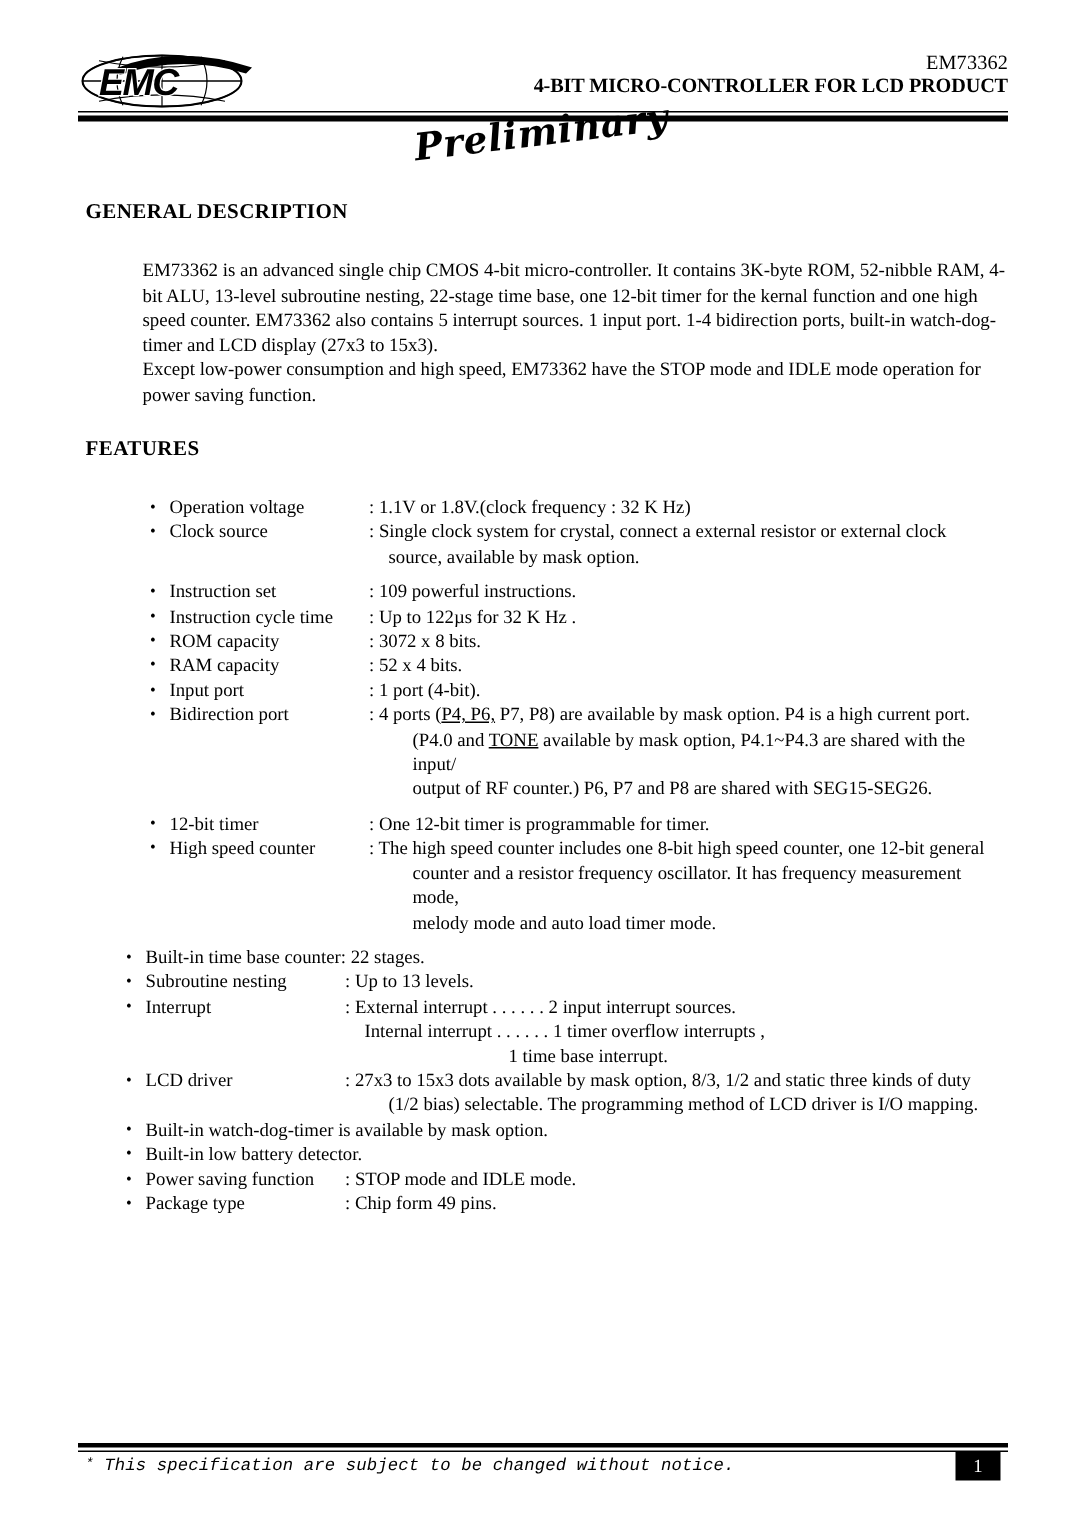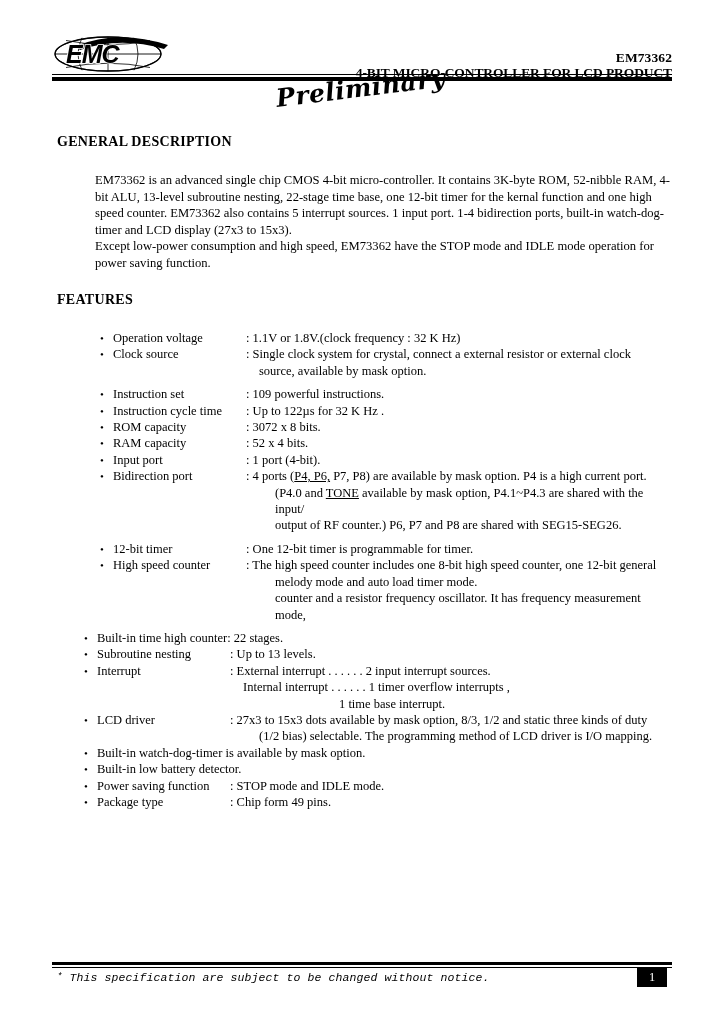--- a/index.html
+++ b/index.html
@@ -41,24 +41,23 @@
   .logo svg { display: block; }
 
   .header-titles {
     position: absolute;
     right: 0;
     top: 2px;
     text-align: right;
     line-height: 1.12;
   }
   .hdr-part {
-    font-weight: bold;
+    font-weight: normal;
     font-size: 13.5px;
     letter-spacing: 0.1px;
-    margin-top: 16px;
   }
   .hdr-sub {
     font-weight: bold;
     font-size: 13.5px;
     letter-spacing: -0.1px;
     white-space: nowrap;
   }
 
   .rule-thin {
     position: absolute;
@@ -331,28 +330,28 @@
         <span class="fvalue">: One 12-bit timer is programmable for timer.</span>
       </div>
     </div>
 
     <div class="feat-row indented">
       <div class="fline">
         <span class="bullet">•</span>
         <span class="flabel">High speed counter</span>
         <span class="fvalue">: The high speed counter includes one 8-bit high speed counter, one 12-bit general</span>
       </div>
+      <div class="fcont deep">counter and a resistor frequency oscillator. It has frequency measurement mode,</div>
       <div class="fcont deep">melody mode and auto load timer mode.</div>
-      <div class="fcont deep">counter and a resistor frequency oscillator. It has frequency measurement mode,</div>
     </div>
 
     <div class="feat-row gap-above">
       <div class="fline">
         <span class="bullet">•</span>
-        <span class="flabel wide">Built-in time high counter:</span>
+        <span class="flabel wide">Built-in time base counter:</span>
         <span class="fvalue">&nbsp;<span>22 stages.</span></span>
       </div>
     </div>
 
     <div class="feat-row">
       <div class="fline">
         <span class="bullet">•</span>
         <span class="flabel">Subroutine nesting</span>
         <span class="fvalue">: Up to 13 levels.</span>
       </div>

